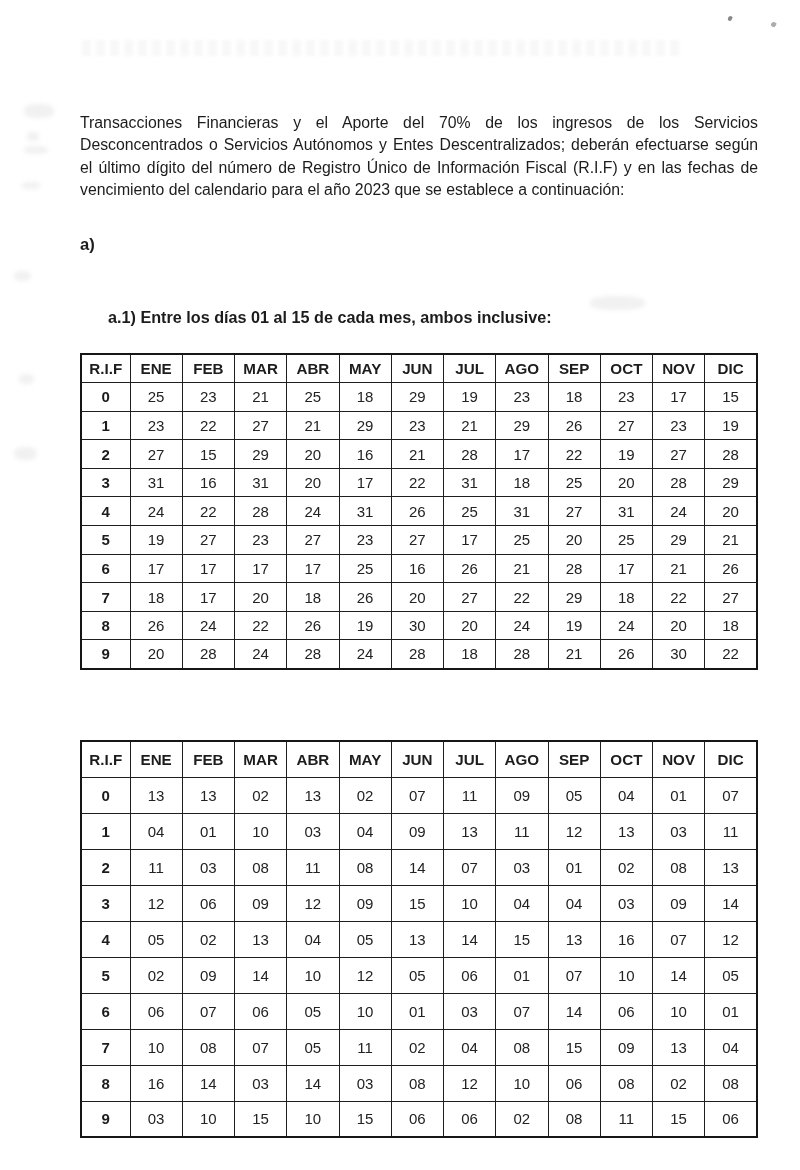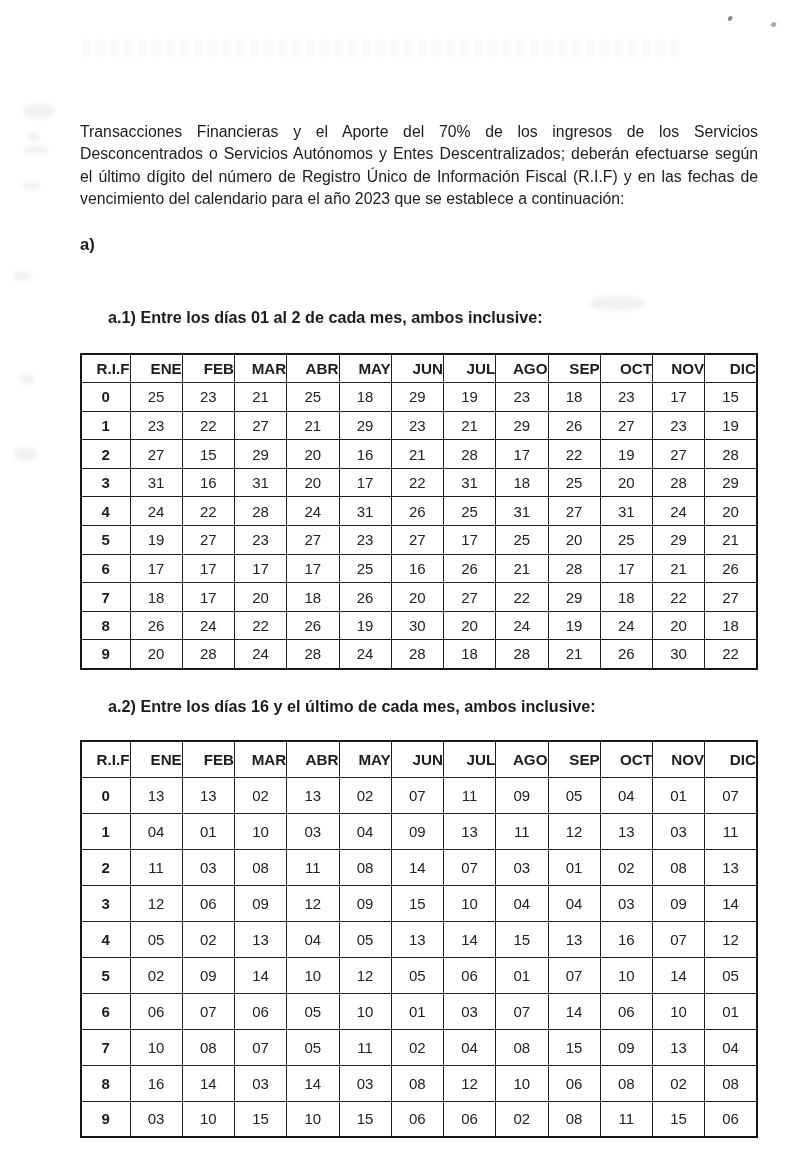--- a/index.html
+++ b/index.html
@@ -31,21 +31,21 @@
     position: absolute; width: 4px; height: 5px;
     background: rgba(40,40,40,0.55);
     border-radius: 60% 20% 50% 50%;
     transform: rotate(25deg);
   }
   .speck.s2 { width: 5px; height: 5px; opacity: .7; }
 
   
   .intro {
     position: absolute;
-    left: 80px; top: 105px; width: 678px;
+    left: 80px; top: 96px; width: 678px;
     font-size: 15.8px; line-height: 22.4px;
     text-align: justify;
   }
   .section-heading {
     position: absolute;
     left: 80px; top: 232px; width: 678px;
     display: flex;
     font-weight: bold; font-size: 16.6px; line-height: 26px;
   }
   .section-marker { width: 30px; flex: 0 0 30px; }
@@ -80,21 +80,21 @@
   #table-a2 { top: 740px; }
   table.sched th, table.sched td {
     border: 1.6px solid #1f1f1f;
     text-align: center;
     vertical-align: middle;
     padding: 0;
     overflow: hidden;
     white-space: nowrap;
   }
   table.sched { border: 2.2px solid #161616; }
-  table.sched thead th { font-weight: bold; font-size: 15.2px; text-align: right; }
+  table.sched thead th { font-weight: bold; font-size: 15.2px; }
   table.sched tbody th { font-weight: bold; }
   table.sched tbody td { font-weight: normal; color: #222; }
   table.sched col.rif-col { width: 49px; }
   #table-a1 tr { height: 28.6px; }
   #table-a2 tr { height: 36px; }
 </style>
 </head>
 <body>
 
 <div class="page">
@@ -112,21 +112,21 @@
   <div class="smudge" style="left:590px; top:296px; width:55px; height:14px;"></div>
 
   <p class="intro">Transacciones Financieras y el Aporte del 70% de los ingresos de los Servicios Desconcentrados o Servicios Autónomos y Entes Descentralizados; deberán efectuarse según el último dígito del número de Registro Único de Información Fiscal (R.I.F) y en las fechas de vencimiento del calendario para el año 2023 que se establece a continuación:</p>
 
   <div class="section-heading">
     <span class="section-marker">a)</span>
     <span class="section-title">
     </span>
   </div>
 
-  <div class="tbl-caption" id="caption-a1">a.1) Entre los días 01 al 2 de cada mes, ambos inclusive:</div>
+  <div class="tbl-caption" id="caption-a1">a.1) Entre los días 01 al 15 de cada mes, ambos inclusive:</div>
   <table class="sched" id="table-a1">
     <colgroup>
         <col class="rif-col">
       </colgroup>
     <thead>
         <tr>
           <th>R.I.F</th>
           <th>ENE</th>
           <th>FEB</th>
           <th>MAR</th>
@@ -288,21 +288,20 @@
           <td>18</td>
           <td>28</td>
           <td>21</td>
           <td>26</td>
           <td>30</td>
           <td>22</td>
         </tr>
       </tbody>
   </table>
 
-  <div class="tbl-caption" id="caption-a2">a.2) Entre los días 16 y el último de cada mes, ambos inclusive:</div>
   <table class="sched" id="table-a2">
     <colgroup>
         <col class="rif-col">
       </colgroup>
     <thead>
         <tr>
           <th>R.I.F</th>
           <th>ENE</th>
           <th>FEB</th>
           <th>MAR</th>

